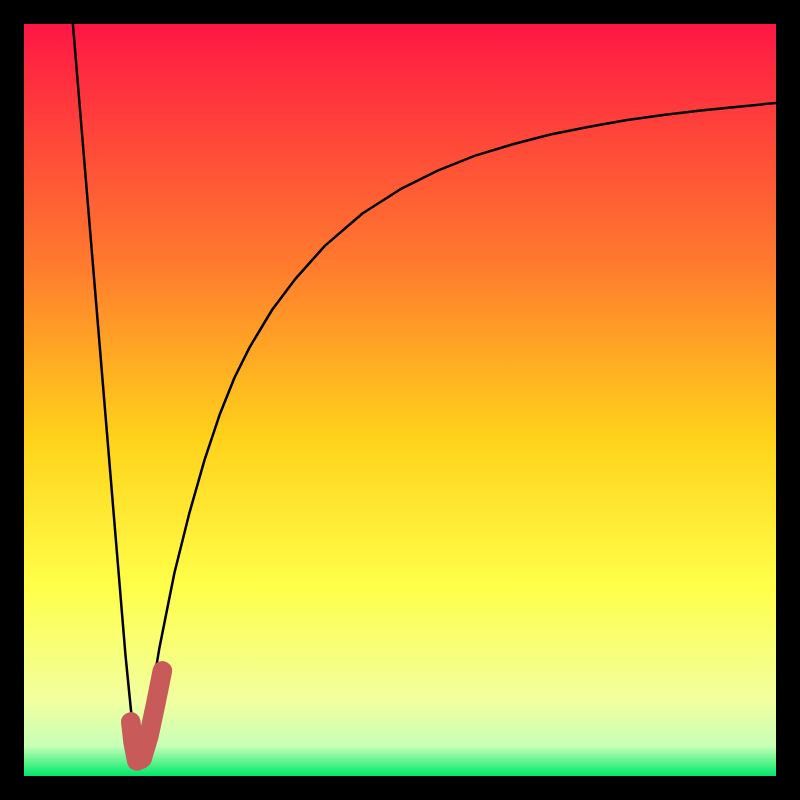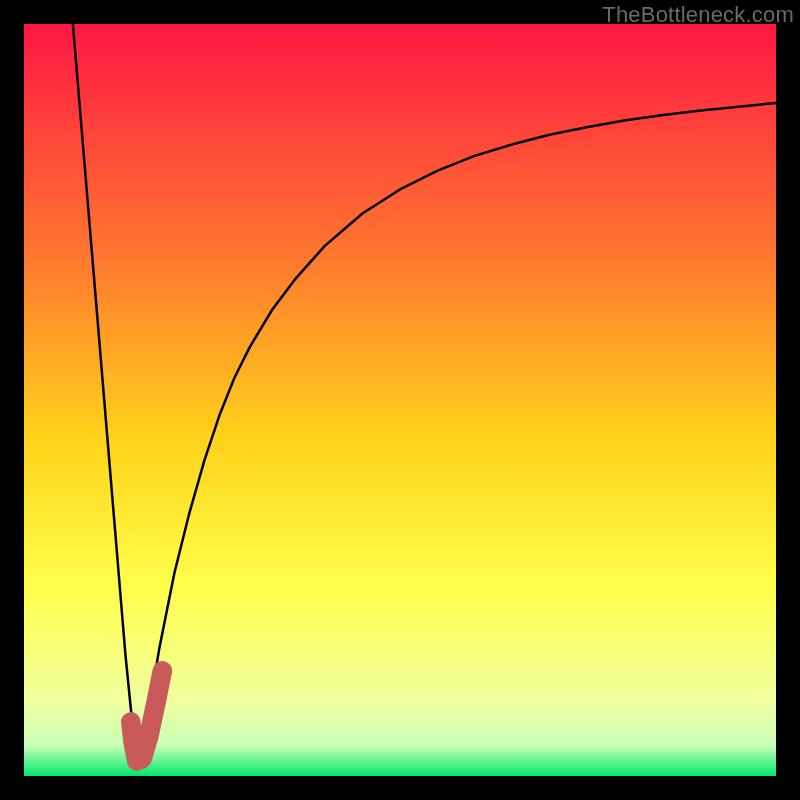--- a/index.html
+++ b/index.html
@@ -54,14 +54,13 @@
           <stop id="g6" offset="100%" stop-color="#00e86b"></stop>
         </linearGradient>
       </defs>
       <rect x="0" y="0" width="100" height="100" fill="url(#bg-grad)"></rect>
       <path id="left-branch" fill="none" stroke="#000000" stroke-width="0.35" vector-effect="non-scaling-stroke" stroke-linejoin="round" stroke-linecap="round" d="M6.500 0.000 L7.500 12.000 L8.500 24.000 L9.500 36.000 L10.500 48.000 L11.500 60.000 L12.500 72.000 L13.500 84.000 L14.500 94.000 L15.000 99.000" style="stroke-width: 2.5px;"></path>
       <path id="right-branch" fill="none" stroke="#000000" stroke-width="0.35" vector-effect="non-scaling-stroke" stroke-linejoin="round" stroke-linecap="round" d="M15.000 99.000 L16.000 95.000 L17.000 89.000 L18.000 83.000 L19.000 78.000 L20.000 73.000 L22.000 65.000 L24.000 58.000 L26.000 52.000 L28.000 47.000 L30.000 43.000 L33.000 38.000 L36.000 34.000 L40.000 29.500 L45.000 25.200 L50.000 22.000 L55.000 19.500 L60.000 17.500 L65.000 16.000 L70.000 14.700 L75.000 13.700 L80.000 12.800 L85.000 12.100 L90.000 11.500 L95.000 11.000 L100.000 10.500" style="stroke-width: 2.5px;"></path>
       <path id="marker-path" fill="none" stroke="#c85a5a" stroke-width="2.6" stroke-linecap="round" stroke-linejoin="round" d="M14.200 92.800 L14.500 95.500 L15.000 98.000 L15.700 97.700 L16.600 94.700 L17.500 90.500 L18.400 86.000"></path>
     </svg>
   </div>
 
-  <div class="watermark">TheBottleneck.com</div>
 </div>
 
 </body></html>

